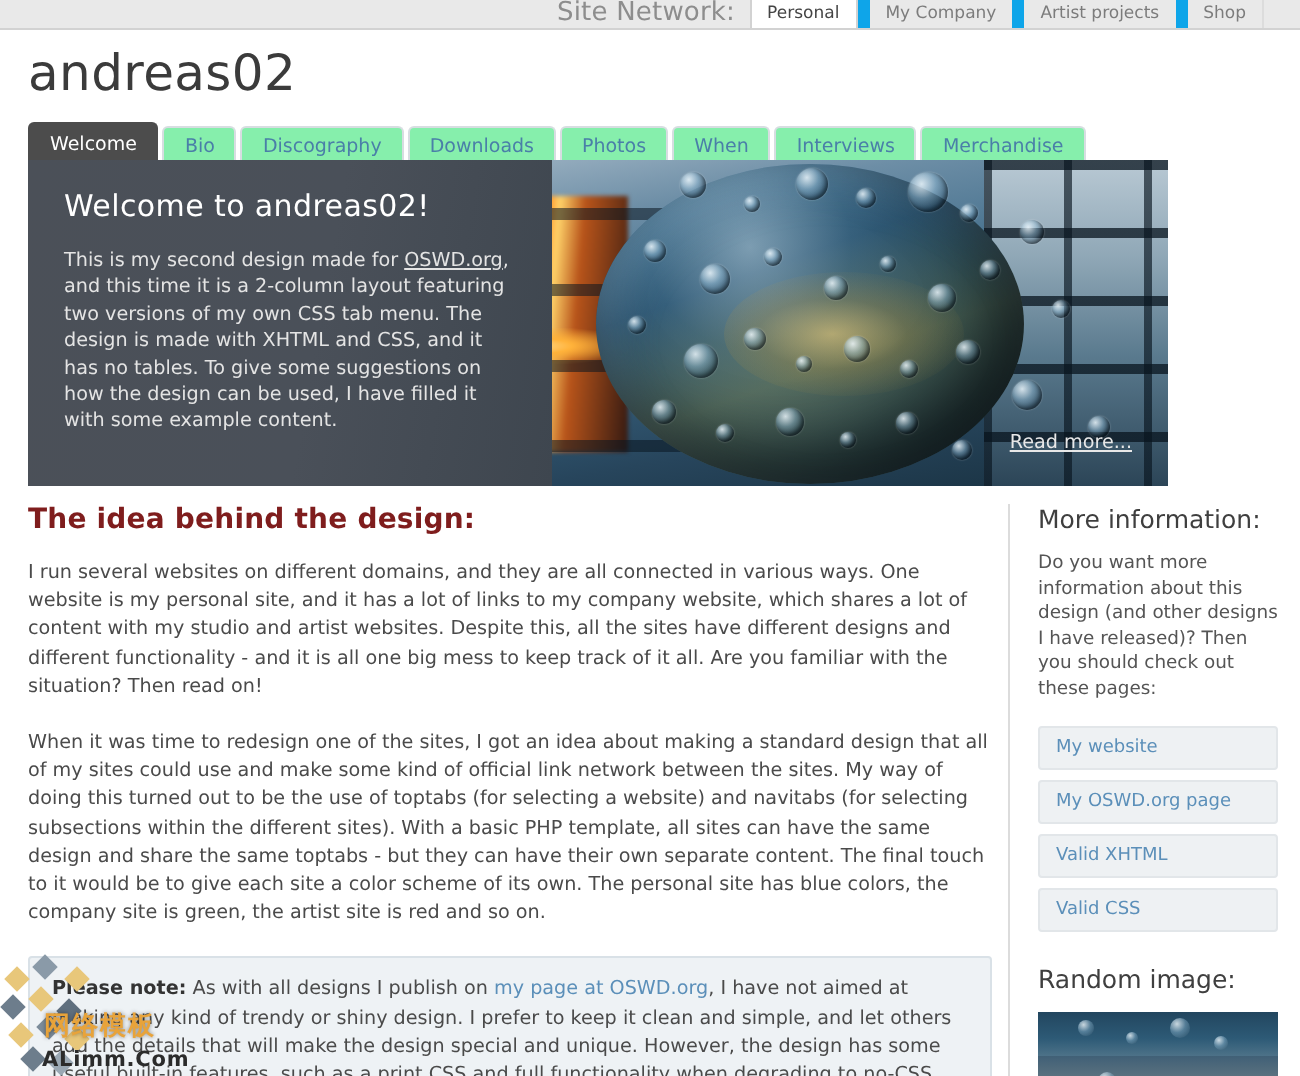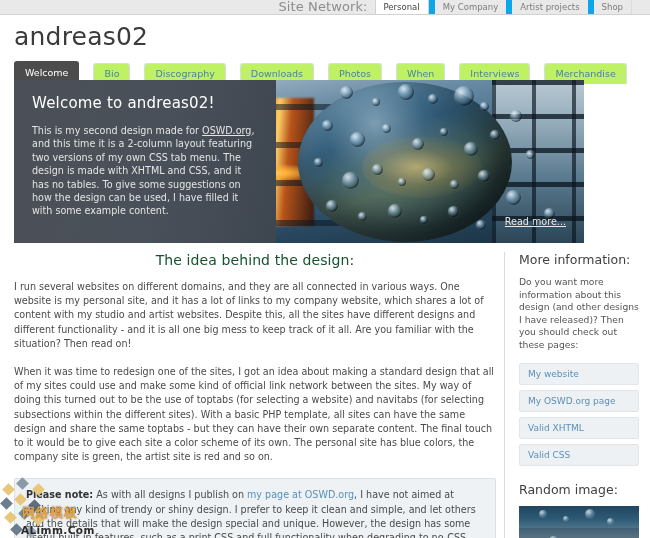--- a/index.html
+++ b/index.html
@@ -50,27 +50,27 @@
   
   .site-title {
     position: absolute; top: 22px; left: 14px;
     font-size: 25px; color: #3b3b3b;
     font-weight: normal; letter-spacing: .2px;
   }
 
   
   .navtabs {
     position: absolute; top: 61px; left: 14px;
-    display: flex; align-items: flex-end; gap: 14px;
+    display: flex; align-items: flex-end; gap: 2px;
     border-bottom: 0;
   }
   .navtab {
     font-size: 9.5px;
     padding: 5px 10px 5px 10px;
-    background: #bef264;
+    background: #86efac;
     color: #4a7fa8;
     border: 1px solid #d7dde1;
     border-bottom: none;
     border-radius: 3px 3px 0 0;
     line-height: 10px;
     cursor: pointer;
     white-space: nowrap;
   }
   .navtab.active {
     background: #4c4c4c;
@@ -163,24 +163,23 @@
   .content {
     position: absolute; top: 252px; left: 14px;
     width: 482px;
   }
   .col-divider {
     position: absolute; top: 252px; left: 504px;
     width: 1px; height: 286px;
     background: #dcdcdc;
   }
   h2.sec {
-    font-size: 14px; color: #14532d;
-    font-weight: normal; margin: 0 0 12px 0;
+    font-size: 14px; color: #7f1d1d;
+    font-weight: bold; margin: 0 0 12px 0;
     letter-spacing: .1px;
-    text-align: center;
   }
   p.body {
     font-size: 9.6px; line-height: 14.2px;
     color: #4a4a4a; margin: 0 0 14px 0;
     text-align: left;
   }
   .note {
     margin-top: 4px;
     background: #eef2f5;
     border: 1px solid #d9e1e7;

